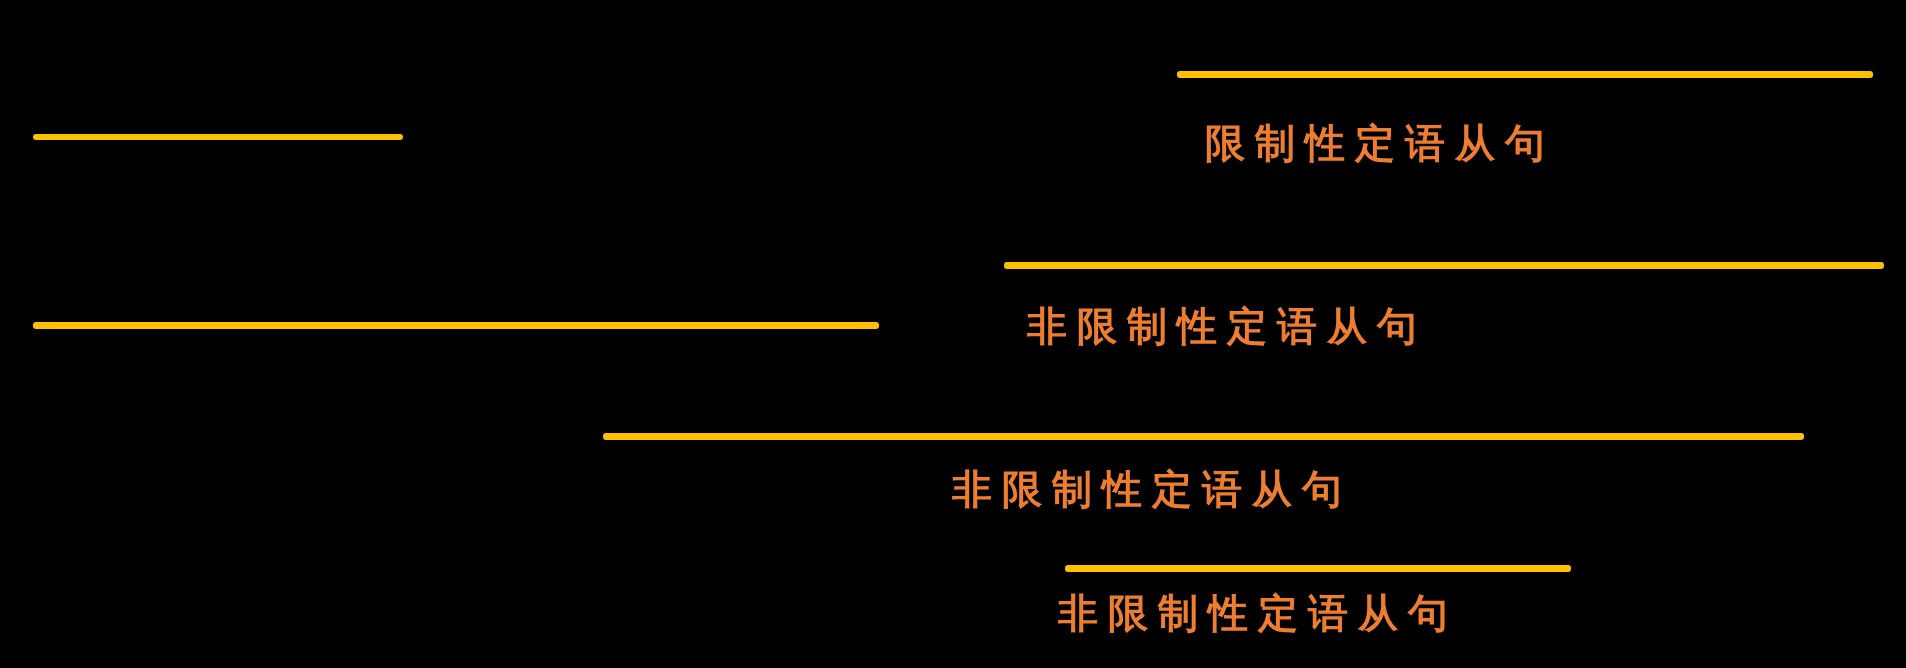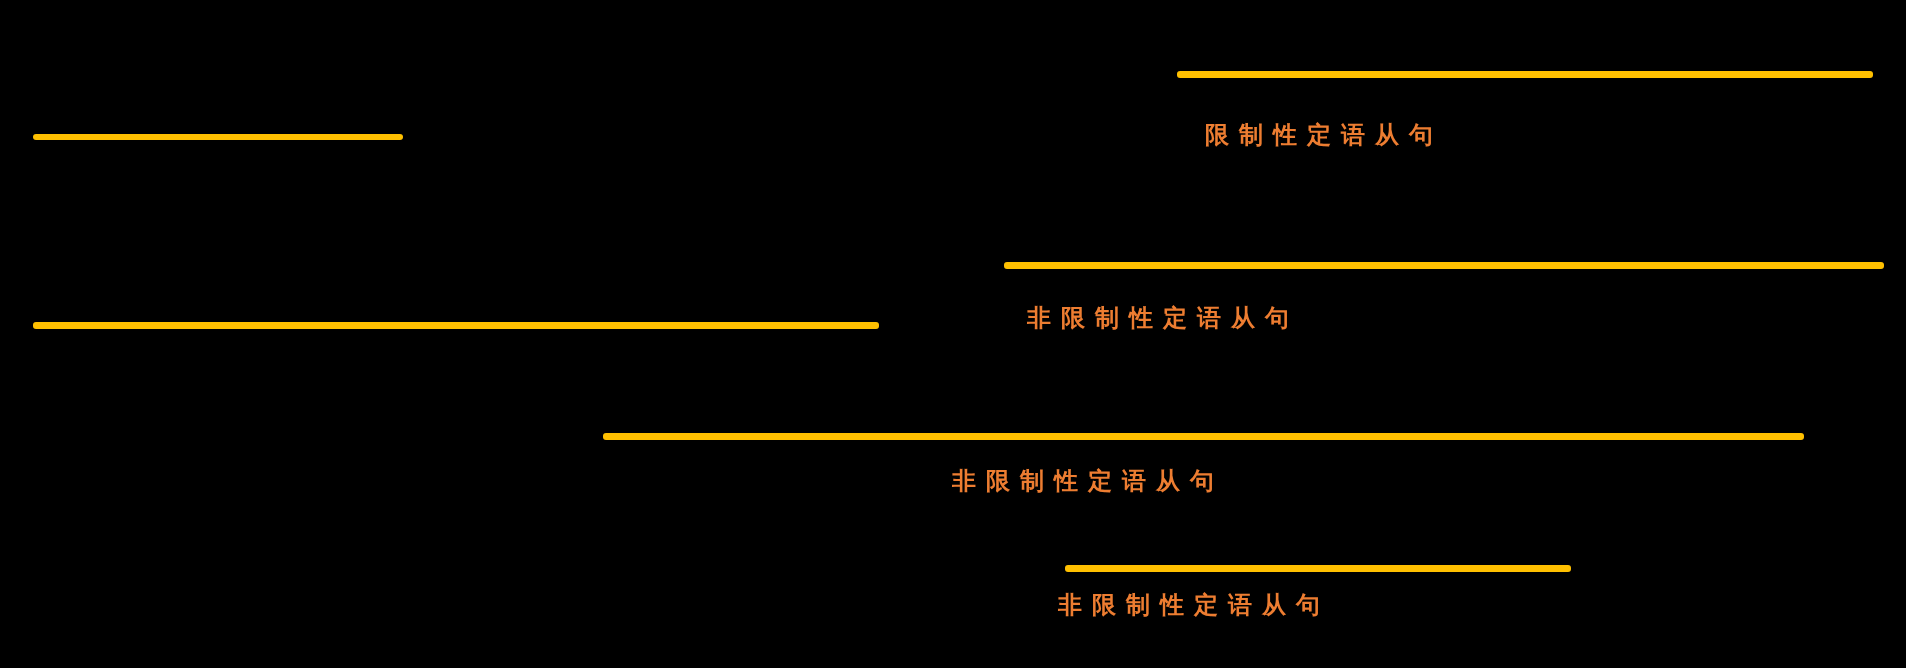--- a/index.html
+++ b/index.html
@@ -17,21 +17,21 @@
   }
   .underline {
     position: absolute;
     background: #FFC000;
     border-radius: 3px;
   }
   .clause-label {
     position: absolute;
     color: #ED7D31;
     font-weight: bold;
-    font-size: 24px;
+    font-size: 40px;
     line-height: 1;
     letter-spacing: 10px;
     white-space: nowrap;
     font-family: "DejaVu Sans", sans-serif;
   }
 </style>
 </head>
 <body>
 
 <div class="stage" style="background: rgb(0, 0, 0);">

